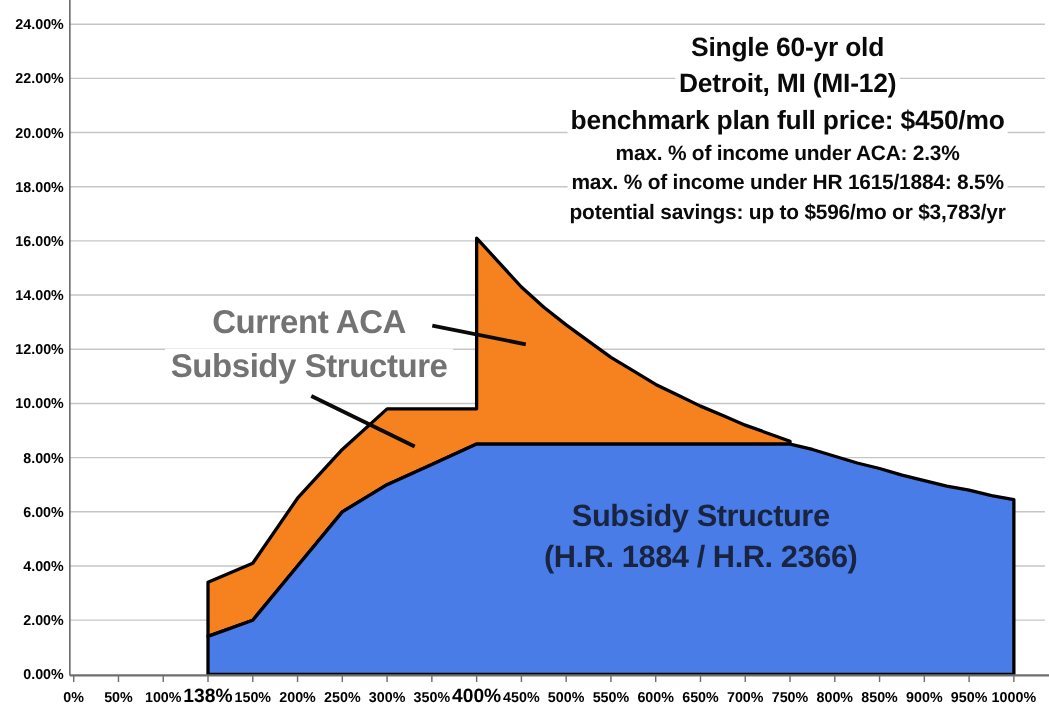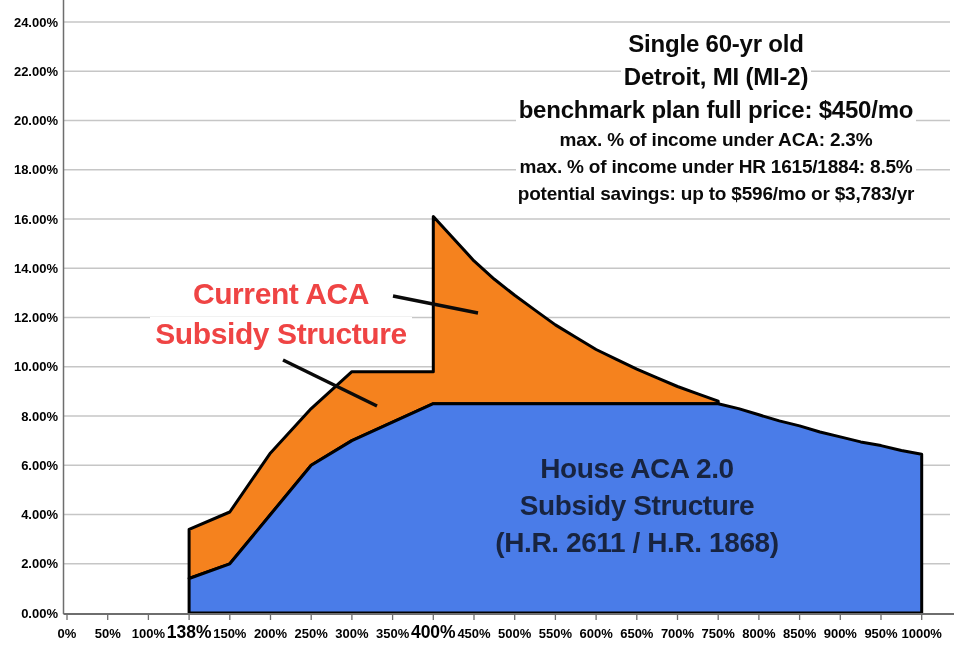--- a/index.html
+++ b/index.html
@@ -16,21 +16,21 @@
     left:470px;top:27px;width:492px;
     text-align:center;color:#0a0a0a;letter-spacing:-0.2px;
   }
   .ann-line{white-space:nowrap;}
   .ann-line.lg{font-size:24px;font-weight:bold;line-height:33px;}
   .ann-line.sm{font-size:19px;font-weight:bold;line-height:27px;}
   .ann-line span{background:#ffffff;padding:0 3px;}
   .cur-label{
     left:116px;top:274px;width:330px;
     text-align:center;font-weight:bold;font-size:30px;line-height:40px;
-    color:#ef4444;letter-spacing:-0.4px;
+    color:#737373;letter-spacing:-0.4px;
   }
   .cur-label .line span{background:#ffffff;padding:0 5px;}
   .house-label{
     left:427px;top:450px;width:420px;
     text-align:center;font-weight:bold;font-size:28px;line-height:37px;
     color:#182440;letter-spacing:-0.4px;
   }
   .line{white-space:nowrap;}
 </style>
 </head>
@@ -110,30 +110,29 @@
       <text x="58" y="174.25" text-anchor="end" fill="#000000" font-size="13" font-weight="bold" font-family="&quot;Liberation Sans&quot;, sans-serif">18.00%</text>
       <text x="58" y="125" text-anchor="end" fill="#000000" font-size="13" font-weight="bold" font-family="&quot;Liberation Sans&quot;, sans-serif">20.00%</text>
       <text x="58" y="75.75" text-anchor="end" fill="#000000" font-size="13" font-weight="bold" font-family="&quot;Liberation Sans&quot;, sans-serif">22.00%</text>
       <text x="58" y="26.5" text-anchor="end" fill="#000000" font-size="13" font-weight="bold" font-family="&quot;Liberation Sans&quot;, sans-serif">24.00%</text>
       <line x1="393" y1="296" x2="478" y2="313" stroke="#0a0a0a" stroke-width="3.5"></line>
       <line x1="283" y1="360" x2="377" y2="406" stroke="#0a0a0a" stroke-width="3.5"></line>
     </svg>
 
   <div class="overlay annotation">
     <div class="ann-line lg"><span>Single 60-yr old</span></div>
-    <div class="ann-line lg"><span>Detroit, MI (MI-2)</span></div>
+    <div class="ann-line lg"><span>Detroit, MI (MI-12)</span></div>
     <div class="ann-line lg"><span>benchmark plan full price: $450/mo</span></div>
     <div class="ann-line sm"><span>max. % of income under ACA: 2.3%</span></div>
     <div class="ann-line sm"><span>max. % of income under HR 1615/1884: 8.5%</span></div>
     <div class="ann-line sm"><span>potential savings: up to $596/mo or $3,783/yr</span></div>
   </div>
 
   <div class="overlay cur-label">
     <div class="line"><span>Current ACA</span></div>
     <div class="line"><span>Subsidy Structure</span></div>
   </div>
 
   <div class="overlay house-label">
-    <div class="line">House ACA 2.0</div>
     <div class="line">Subsidy Structure</div>
-    <div class="line">(H.R. 2611 / H.R. 1868)</div>
+    <div class="line">(H.R. 1884 / H.R. 2366)</div>
   </div>
 </div>
 
 </body></html>

